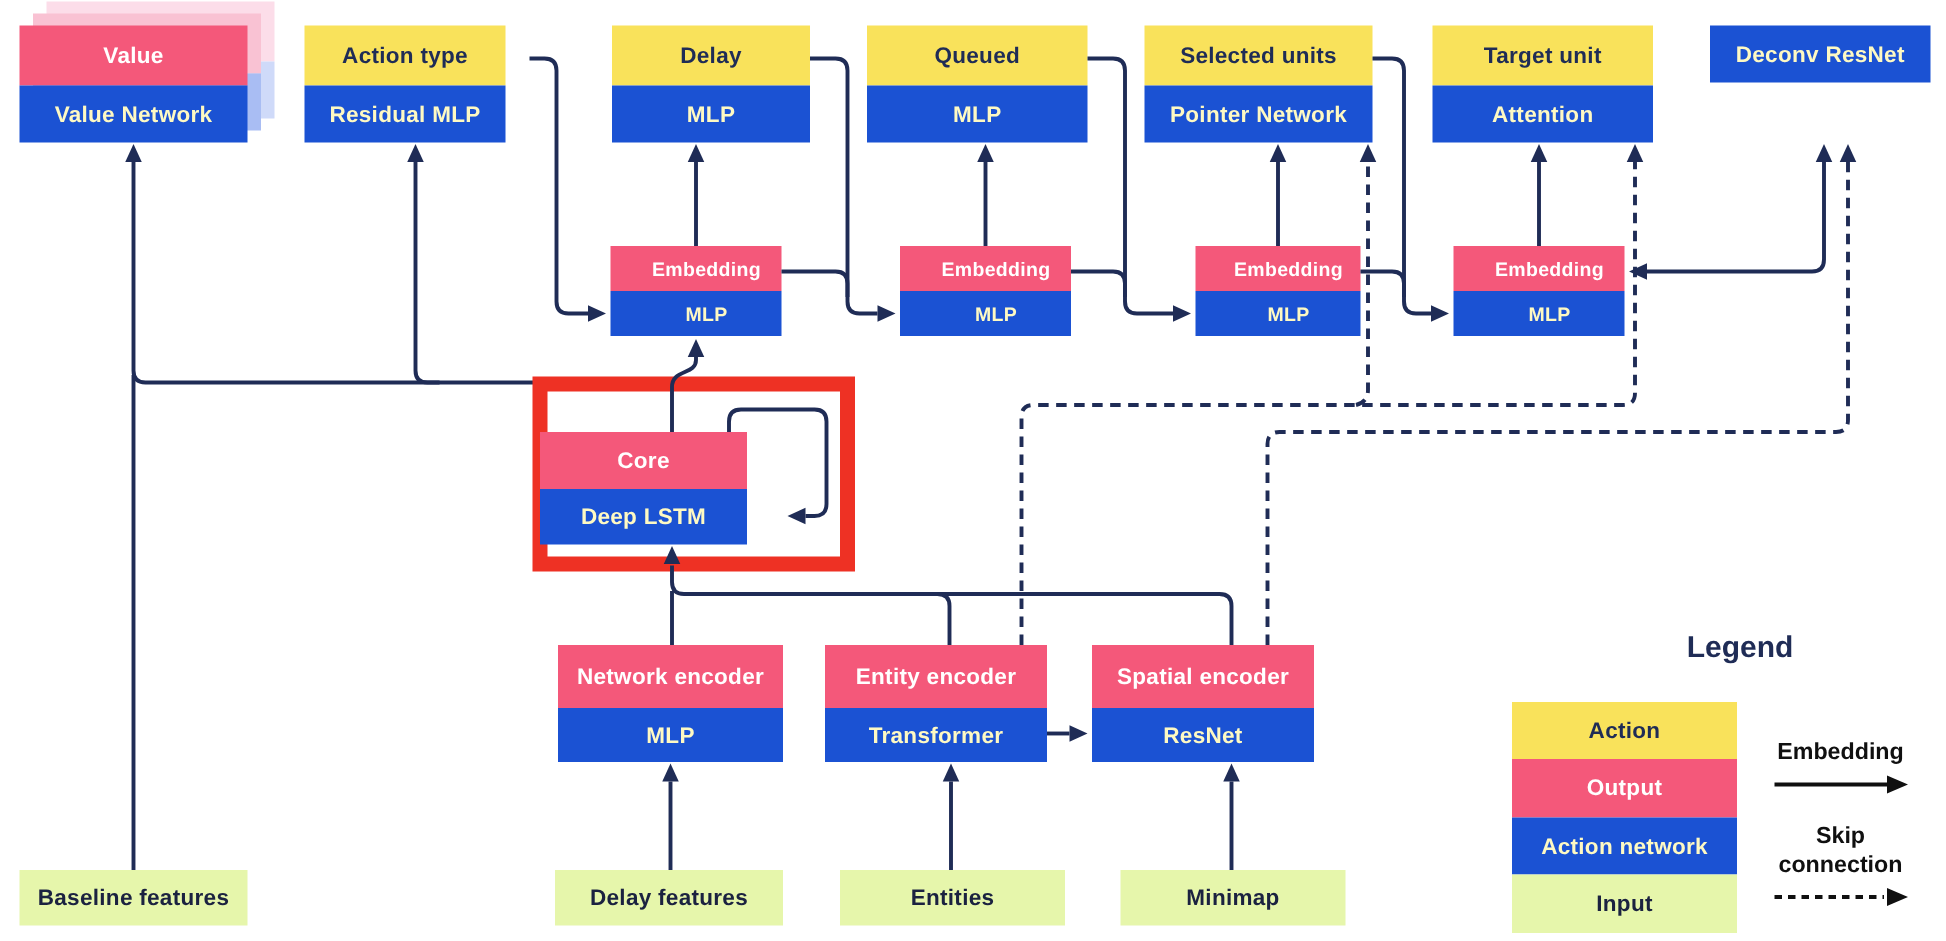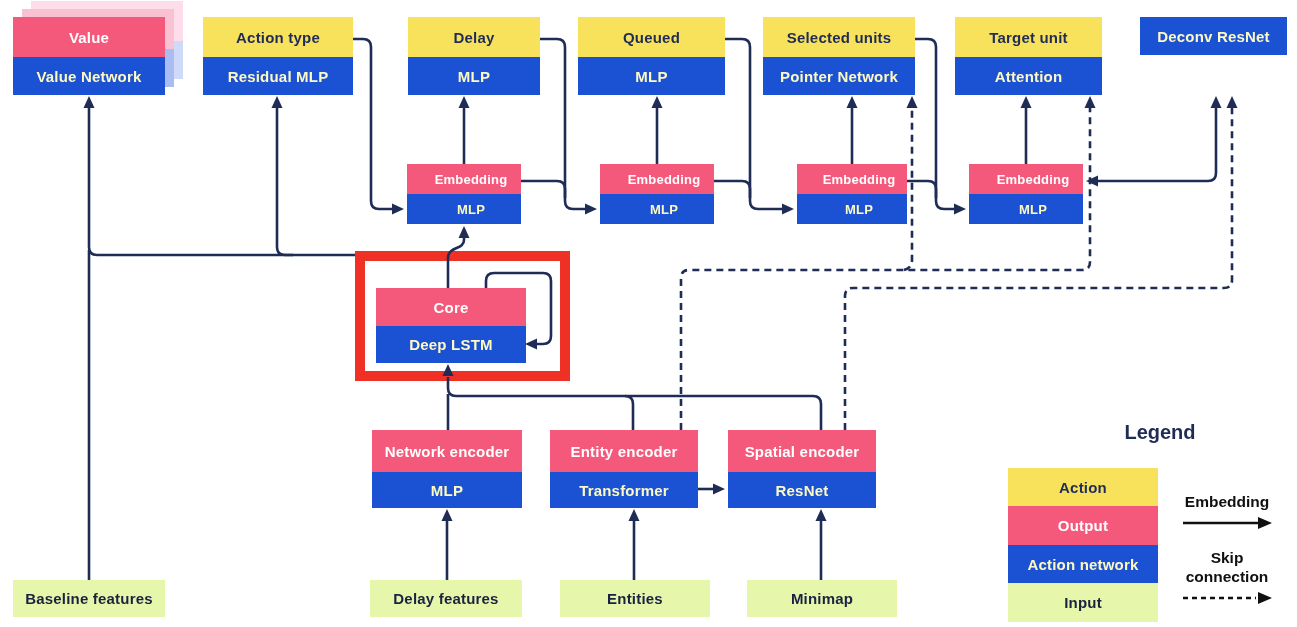--- a/index.html
+++ b/index.html
@@ -50,21 +50,21 @@
   </div>
   <div class="box shadow" style="left:22px;top:9px;width:152px">
     <div class="seg p2 h40"></div>
       <div class="seg b2 h38"></div>
   </div>
   <div class="box" style="left:13px;top:17px;width:152px">
     <div class="seg pink h40">Value</div>
     <div class="seg blue h38">Value Network</div>
   </div>
 
-  <div class="box" style="left:203px;top:17px;width:150px">
+  <div class="box" style="left:203px;top:17px;width:134px">
     <div class="seg yellow h40">Action type</div>
     <div class="seg blue h38">Residual MLP</div>
   </div>
   <div class="box" style="left:408px;top:17px;width:132px">
     <div class="seg yellow h40">Delay</div>
     <div class="seg blue h38">MLP</div>
   </div>
   <div class="box" style="left:578px;top:17px;width:147px">
     <div class="seg yellow h40">Queued</div>
     <div class="seg blue h38">MLP</div>
@@ -91,21 +91,21 @@
   </div>
   <div class="box" style="left:797px;top:164px;width:110px">
     <div class="seg sm pink h30">Embedding</div>
     <div class="seg sm blue h30">MLP</div>
   </div>
   <div class="box" style="left:969px;top:164px;width:114px">
     <div class="seg sm pink h30">Embedding</div>
     <div class="seg sm blue h30">MLP</div>
   </div>
 
-  <div class="box" style="left:376px;top:288px;width:150px">
+  <div class="box" style="left:360px;top:288px;width:138px">
     <div class="seg pink h38">Core</div>
     <div class="seg blue h37">Deep LSTM</div>
   </div>
 
   <div class="box" style="left:372px;top:430px;width:150px">
     <div class="seg pink h42">Network encoder</div>
     <div class="seg blue h36">MLP</div>
   </div>
   <div class="box" style="left:550px;top:430px;width:148px">
     <div class="seg pink h42">Entity encoder</div>

